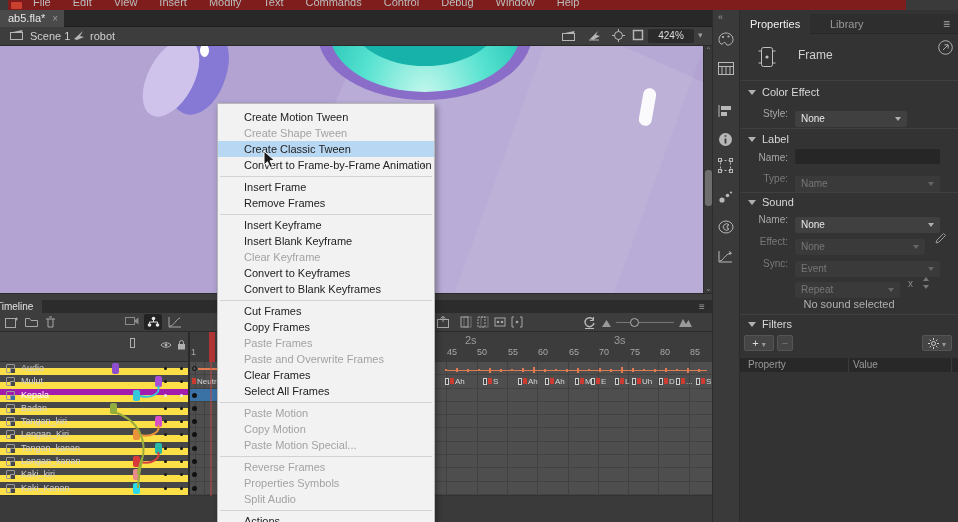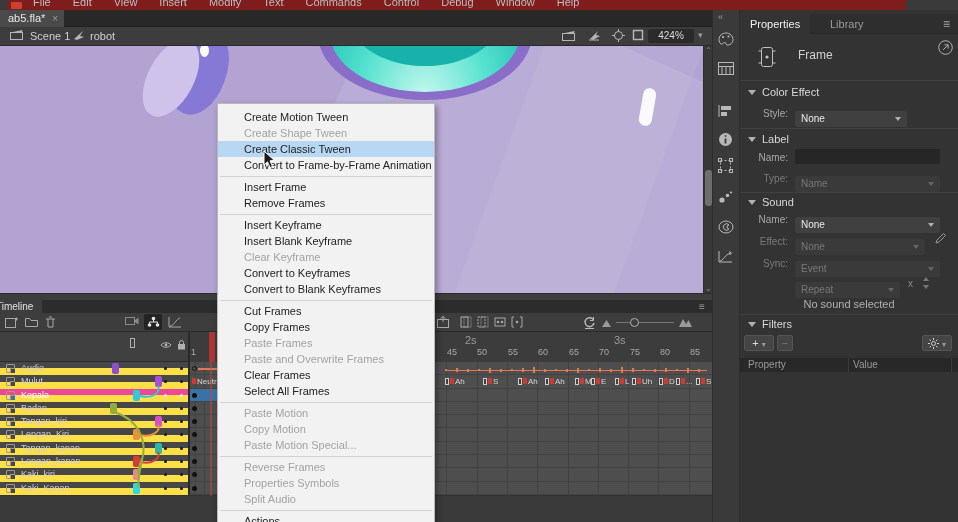--- a/index.html
+++ b/index.html
@@ -56,21 +56,21 @@
   #tl-header{left:0;top:32px;width:712px;height:30px;background:#404040;border-bottom:1px solid #2b2b2b;}
   #ruler{position:absolute;left:188px;top:0;width:524px;height:30px;background:#3c3c3c;border-left:2px solid #2a2a2a;}
   .sec{position:absolute;top:2px;color:#9a9a9a;font-size:11px;}
   .rnum{position:absolute;top:15px;color:#a8a8a8;font-size:9px;}
   #playhead{position:absolute;left:19px;top:0;width:6px;height:30px;background:#b13434;}
   #ph-line{left:210px;top:62px;width:2px;height:134px;background:rgba(193,68,68,0.5);z-index:5;}
   
   #lnames{left:0;top:62px;width:188px;height:133px;}
   .lrow{position:relative;width:188px;height:13.3px;background:#474747;border-bottom:7px solid #fde047;
         color:#cfcfcf;font-size:9px;line-height:13px;}
-  .lrow.sel{background:#ec4899;color:#fff;}
+  .lrow.sel{background:#a21caf;color:#fff;}
   .lrow .lic{position:absolute;left:6px;top:2px;width:9px;height:9px;border:1px solid #9a9a9a;border-radius:1px;}
   .lrow .lic::after{content:"";position:absolute;right:-1px;bottom:-1px;width:4px;height:4px;background:inherit;border-left:1px solid #9a9a9a;border-top:1px solid #9a9a9a;background:#474747;}
   .lrow.sel .lic::after{background:#3a72a6;}
   .lrow .lname{position:absolute;left:21px;top:0;}
   .ldot{position:absolute;top:5px;width:3px;height:3px;border-radius:50%;background:#161616;}
   .lrow.sel .ldot{background:#e9e9e9;}
   .swatch{position:absolute;top:1px;width:7px;height:11px;border-radius:2px;z-index:3;}
   
   #lframes{left:188px;top:62px;width:524px;height:133px;border-left:2px solid #2a2a2a;}
   .frow{position:relative;width:524px;height:13.3px;background:#4e4e4e;border-bottom:1px solid #424242;

